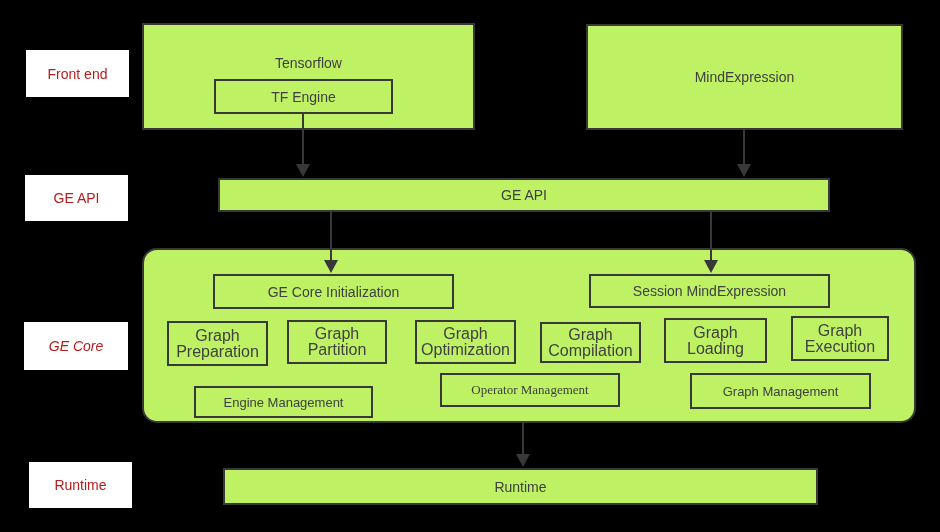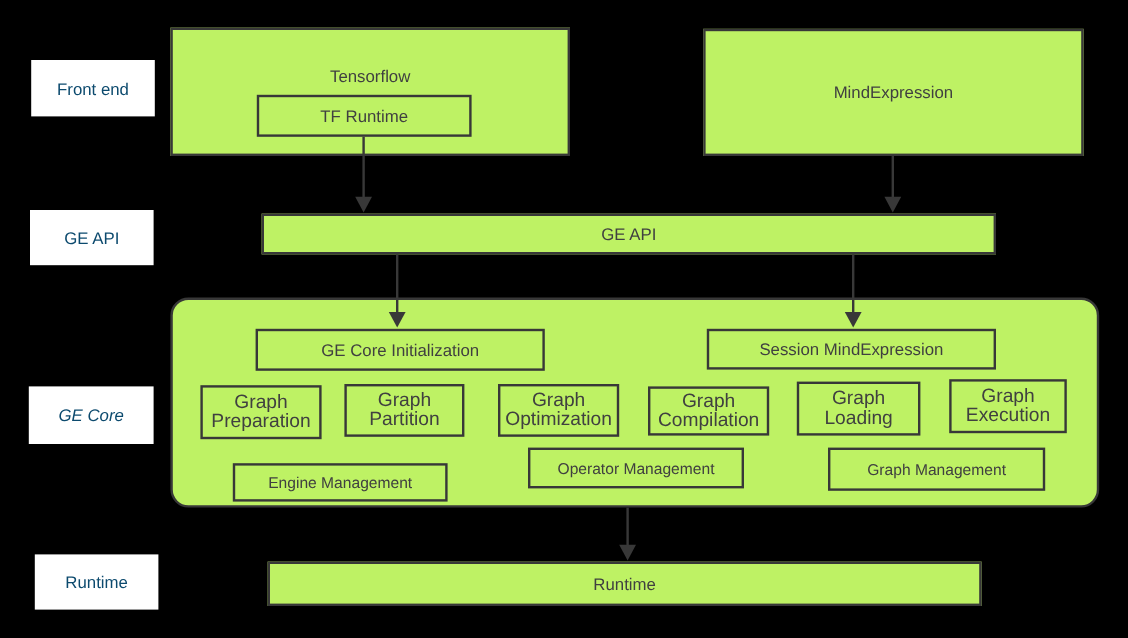--- a/index.html
+++ b/index.html
@@ -5,21 +5,21 @@
   html,body{margin:0;padding:0;background:#000;}
   *{box-sizing:border-box;}
   .stage{
     position:relative;width:940px;height:532px;background:#000;overflow:hidden;
     font-family:"Liberation Sans","DejaVu Sans",sans-serif;color:#404040;
   }
   .box{position:absolute;background:#bef264;border:2px solid #383838;
        display:flex;align-items:center;justify-content:center;text-align:center;}
   .rlabel{position:absolute;background:#fff;border:none;
           display:flex;align-items:center;justify-content:center;
-          font-size:14px;color:#0c4a6e;}
+          font-size:14px;color:#b91c1c;}
   
   #lbl-frontend{left:26px;top:50px;width:103px;height:47px;}
   #lbl-geapi{left:25px;top:175px;width:103px;height:46px;}
   #lbl-gecore{left:24px;top:322px;width:104px;height:48px;font-style:italic;}
   #lbl-runtime{left:29px;top:462px;width:103px;height:46px;}
   
   #box-tensorflow{left:142px;top:23px;width:333px;height:107px;display:block;}
   #box-tensorflow .box-title{position:absolute;top:30px;left:0;width:100%;
       text-align:center;font-size:14px;}
   #box-tfadapter{left:70px;top:54px;width:179px;height:35px;font-size:14px;}
@@ -32,21 +32,21 @@
   #box-session-init{left:445px;top:24px;width:241px;height:34px;font-size:14px;}
   .stagebox{font-size:16px;line-height:16px;white-space:pre-line;}
   #box-stage-0{left:23px;top:71px;width:101px;height:45px;}
   #box-stage-1{left:143px;top:70px;width:100px;height:44px;}
   #box-stage-2{left:271px;top:70px;width:101px;height:44px;}
   #box-stage-3{left:396px;top:72px;width:101px;height:41px;}
   #box-stage-4{left:520px;top:68px;width:103px;height:45px;}
   #box-stage-5{left:647px;top:66px;width:98px;height:45px;}
   .mgmtbox{font-size:13px;}
   #box-mgmt-0{left:50px;top:126px;width:179px;height:32px;margin-top:10px;}
-  #box-mgmt-1{left:296px;top:123px;width:180px;height:34px;}
+  #box-mgmt-1{left:296px;top:123px;width:180px;height:34px;font-family:Liberation Serif, serif;}
   #box-mgmt-2{left:546px;top:123px;width:181px;height:36px;}
   
   #bar-runtime{left:223px;top:468px;width:595px;height:37px;font-size:14px;}
   
   .arrow{position:absolute;width:16px;}
   .arrow .arrow-line{position:absolute;left:7px;top:0;width:2px;
       height:calc(100% - 10px);background:#383838;}
   .arrow .arrow-head{position:absolute;left:1px;bottom:0;width:0;height:0;
       border-left:7px solid transparent;border-right:7px solid transparent;
       border-top:13px solid #383838;}
@@ -61,21 +61,21 @@
 
 <div class="stage">
 
   <div class="rlabel" id="lbl-frontend">Front end</div>
   <div class="rlabel" id="lbl-geapi">GE API</div>
   <div class="rlabel" id="lbl-gecore">GE Core</div>
   <div class="rlabel" id="lbl-runtime">Runtime</div>
 
   <div class="box" id="box-tensorflow">
     <div class="box-title">Tensorflow</div>
-    <div class="box" id="box-tfadapter">TF Runtime</div>
+    <div class="box" id="box-tfadapter">TF Engine</div>
   </div>
   <div class="box" id="box-mindexpression">MindExpression</div>
 
   <div class="box" id="bar-geapi">GE API</div>
 
   <div class="box" id="box-gecore">
     <div class="box" id="box-gecore-init">GE Core Initialization</div>
     <div class="box" id="box-session-init">Session MindExpression</div>
 
     <div class="box stagebox" id="box-stage-0">Graph

